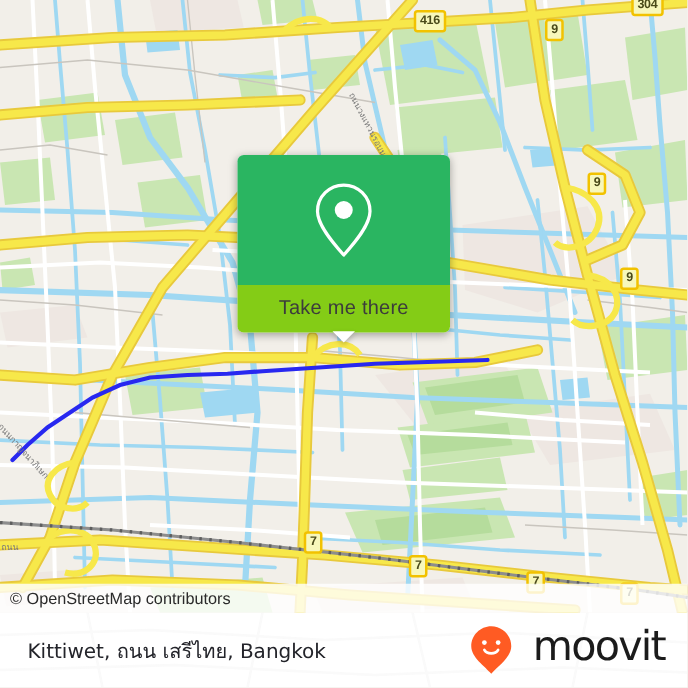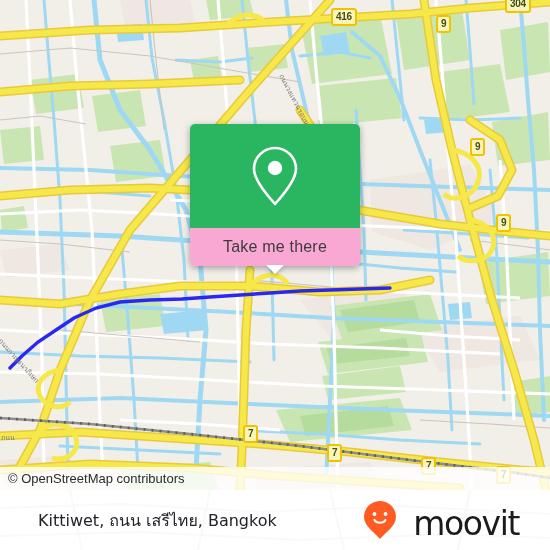--- a/index.html
+++ b/index.html
@@ -59,21 +59,21 @@
     background:#fff;
     border-radius:5px;
   }
   .card-top{
     background:#2ab561;
     height:104px;
     border-radius:5px 5px 0 0;
     display:flex;align-items:center;justify-content:center;
   }
   .card-bottom{
-    background:#f9a8d4;height:38px;
+    background:#84cc16;height:38px;
     border-radius:0 0 5px 5px;
     display:flex;align-items:center;justify-content:center;
     position:relative;
   }
   .card-bottom .cta{
     font-size:16px;color:#3c3c3c;letter-spacing:.2px;
     font-family:"Liberation Sans",sans-serif;
   }
   .card-tail{
     position:absolute;left:50%;margin-left:-9px;bottom:-8px;
@@ -87,27 +87,27 @@
   
   .footer{
     position:absolute;left:0;top:490px;width:550px;height:60px;
     background:#ffffff;overflow:hidden;
     display:flex;align-items:center;
   }
   .footer-bg{position:absolute;left:0;top:0;opacity:.08;}
   .place{
     position:relative;
     font-size:16px;color:#23242a;
-    padding-left:38px;white-space:nowrap;
+    padding-left:22px;white-space:nowrap;
     font-family:"DejaVu Sans",sans-serif;
   }
   .brand{
-    position:absolute;right:31px;top:50%;
+    position:absolute;right:18px;top:50%;
     transform:translateY(-50%);
-    display:flex;align-items:flex-end;gap:16px;
+    display:flex;align-items:flex-start;gap:16px;
   }
   .brand-word{
     font-size:33px;color:#1b1b1b;letter-spacing:-1.4px;
     font-family:"DejaVu Sans",sans-serif;font-weight:400;
     line-height:1;
   }
 </style>
 </head>
 <body>
 

